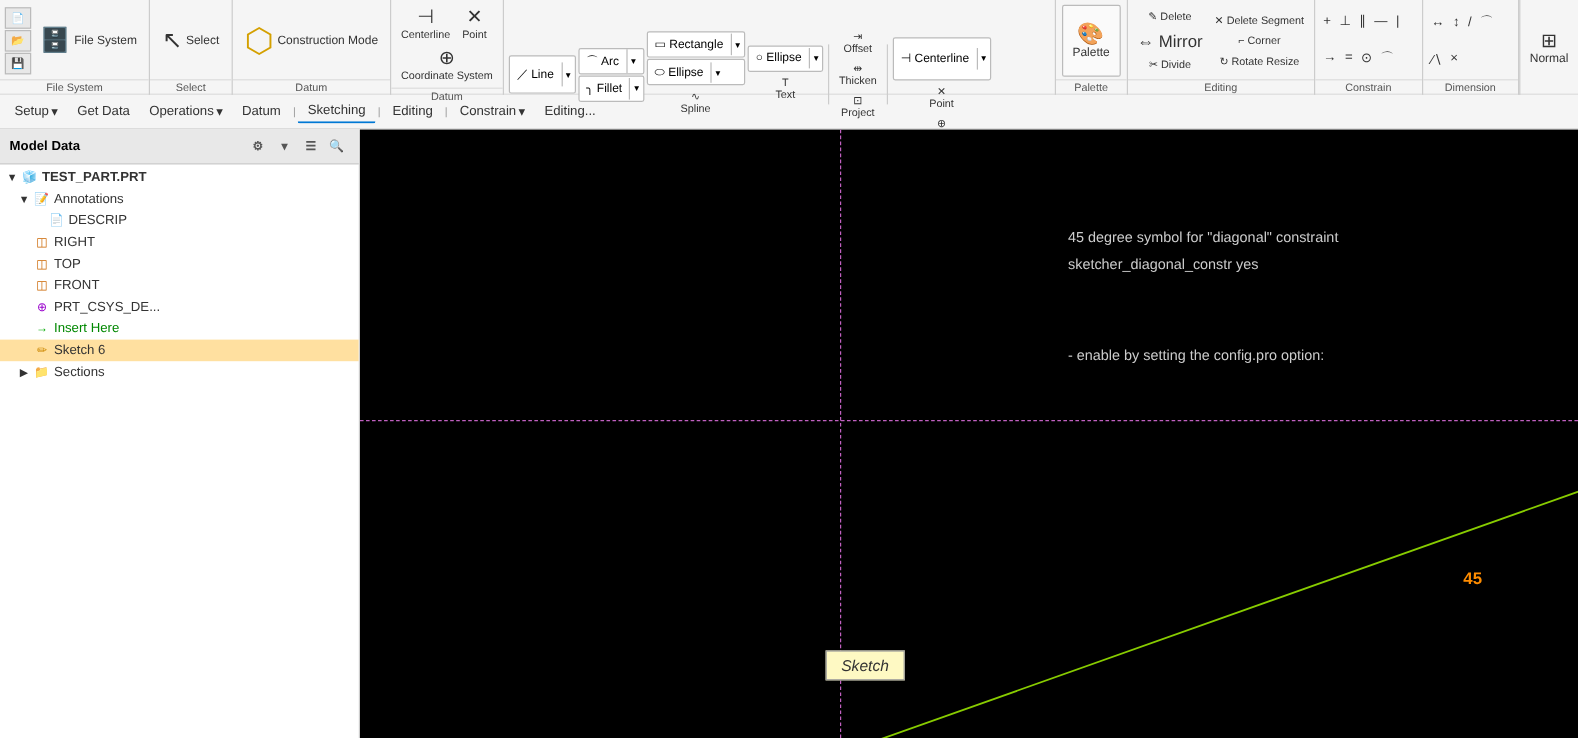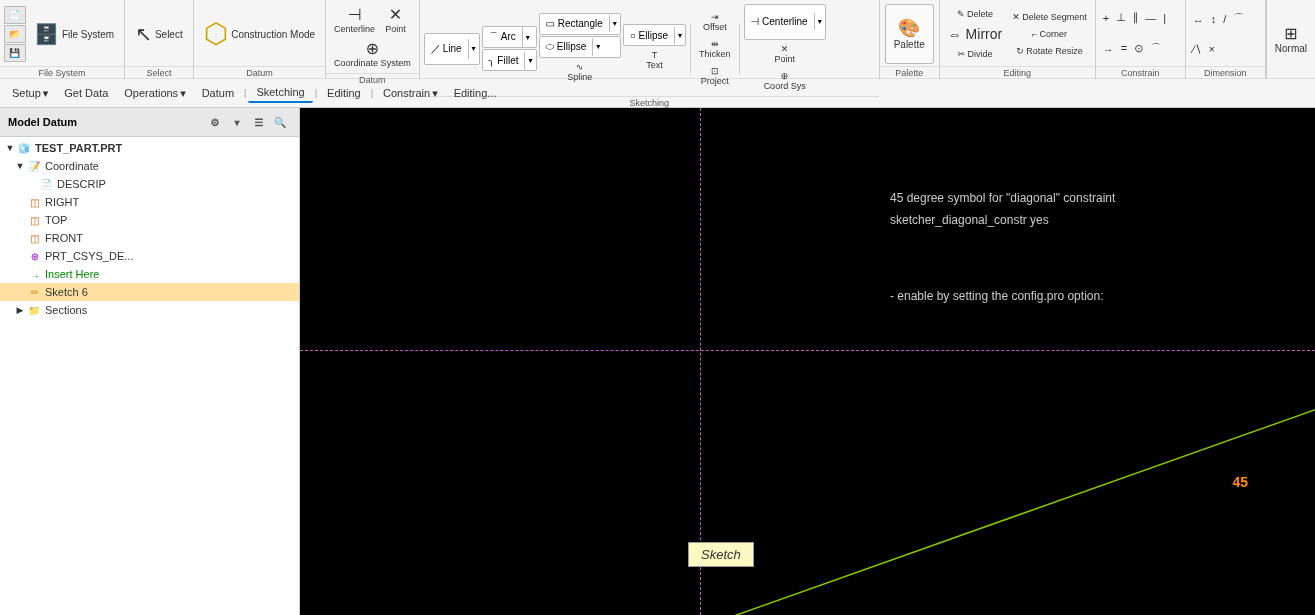--- a/index.html
+++ b/index.html
@@ -421,21 +421,21 @@
           </div>
           <div class="ribbon-btn" style="font-size:9px;">
             <span>⇹</span> Thicken
           </div>
           <div class="ribbon-btn" style="font-size:9px;">
             <span>⊡</span> Project
           </div>
         </div>
         <div class="sep-v"></div>
         <div class="col-btns">
-          <div class="ribbon-split" style="height:36px;font-size:9px;">
+          <div class="ribbon-split" style="height:36px;font-size:9px;margin-top:27px;">
             <div class="split-main">⊣ Centerline</div>
             <div class="split-arrow">▾</div>
           </div>
           <div class="ribbon-btn" style="font-size:9px;">
             <span>✕</span> Point
           </div>
           <div class="ribbon-btn" style="font-size:9px;">
             <span>⊕</span> Coord Sys
           </div>
         </div>
@@ -533,40 +533,40 @@
     <div class="nav-item">
       <span>Editing...</span>
     </div>
   </div>
 </div>
 
 <div id="content">
 
   <div id="sidebar">
     <div class="sidebar-header">
-      <span>Model Datum</span>
+      <span>Model Data</span>
       <div style="display:flex;gap:2px;">
         <div class="sidebar-toolbar-btn">⚙</div>
         <div class="sidebar-toolbar-btn">▾</div>
         <div class="sidebar-toolbar-btn">☰</div>
         <div class="sidebar-toolbar-btn">🔍</div>
       </div>
     </div>
     <div class="tree-items">
 
       <div class="tree-item" style="font-weight:bold;">
         <span class="tree-expand">▼</span>
         <span class="tree-icon" style="color:#0066cc;">🧊</span>
         <span>TEST_PART.PRT</span>
       </div>
 
       <div class="tree-item" style="padding-left:14px;">
         <span class="tree-expand">▼</span>
         <span class="tree-icon" style="color:#888;">📝</span>
-        <span>Coordinate</span>
+        <span>Annotations</span>
       </div>
 
       <div class="tree-item" style="padding-left:26px;">
         <span class="tree-expand" style="opacity:0;">▶</span>
         <span class="tree-icon" style="color:#888;">📄</span>
         <span>DESCRIP</span>
       </div>
 
       <div class="tree-item" style="padding-left:14px;">
         <span class="tree-expand" style="opacity:0;">▶</span>
@@ -635,20 +635,20 @@
     <svg class="diagonal-svg" style="top:300px;left:300px;width:720px;height:250px;">
 
       <line x1="100" y1="220" x2="720" y2="220" stroke="#88cc00" stroke-width="1.5"></line>
 
       <line x1="100" y1="220" x2="720" y2="0" stroke="#88cc00" stroke-width="1.5"></line>
 
       <circle cx="100" cy="220" r="4" fill="#88cc00"></circle>
       <circle cx="720" cy="220" r="4" fill="#88cc00"></circle>
     </svg>
 
-    <div class="label-45" style="bottom:125px;right:67px;">45</div>
+    <div class="label-45" style="bottom:125px;right:80px;">45</div>
 
     <div class="sketch-label" style="bottom:48px;left:388px;">
       <span>Sketch</span>
     </div>
 
   </div>
 </div>
 
 </body></html>

